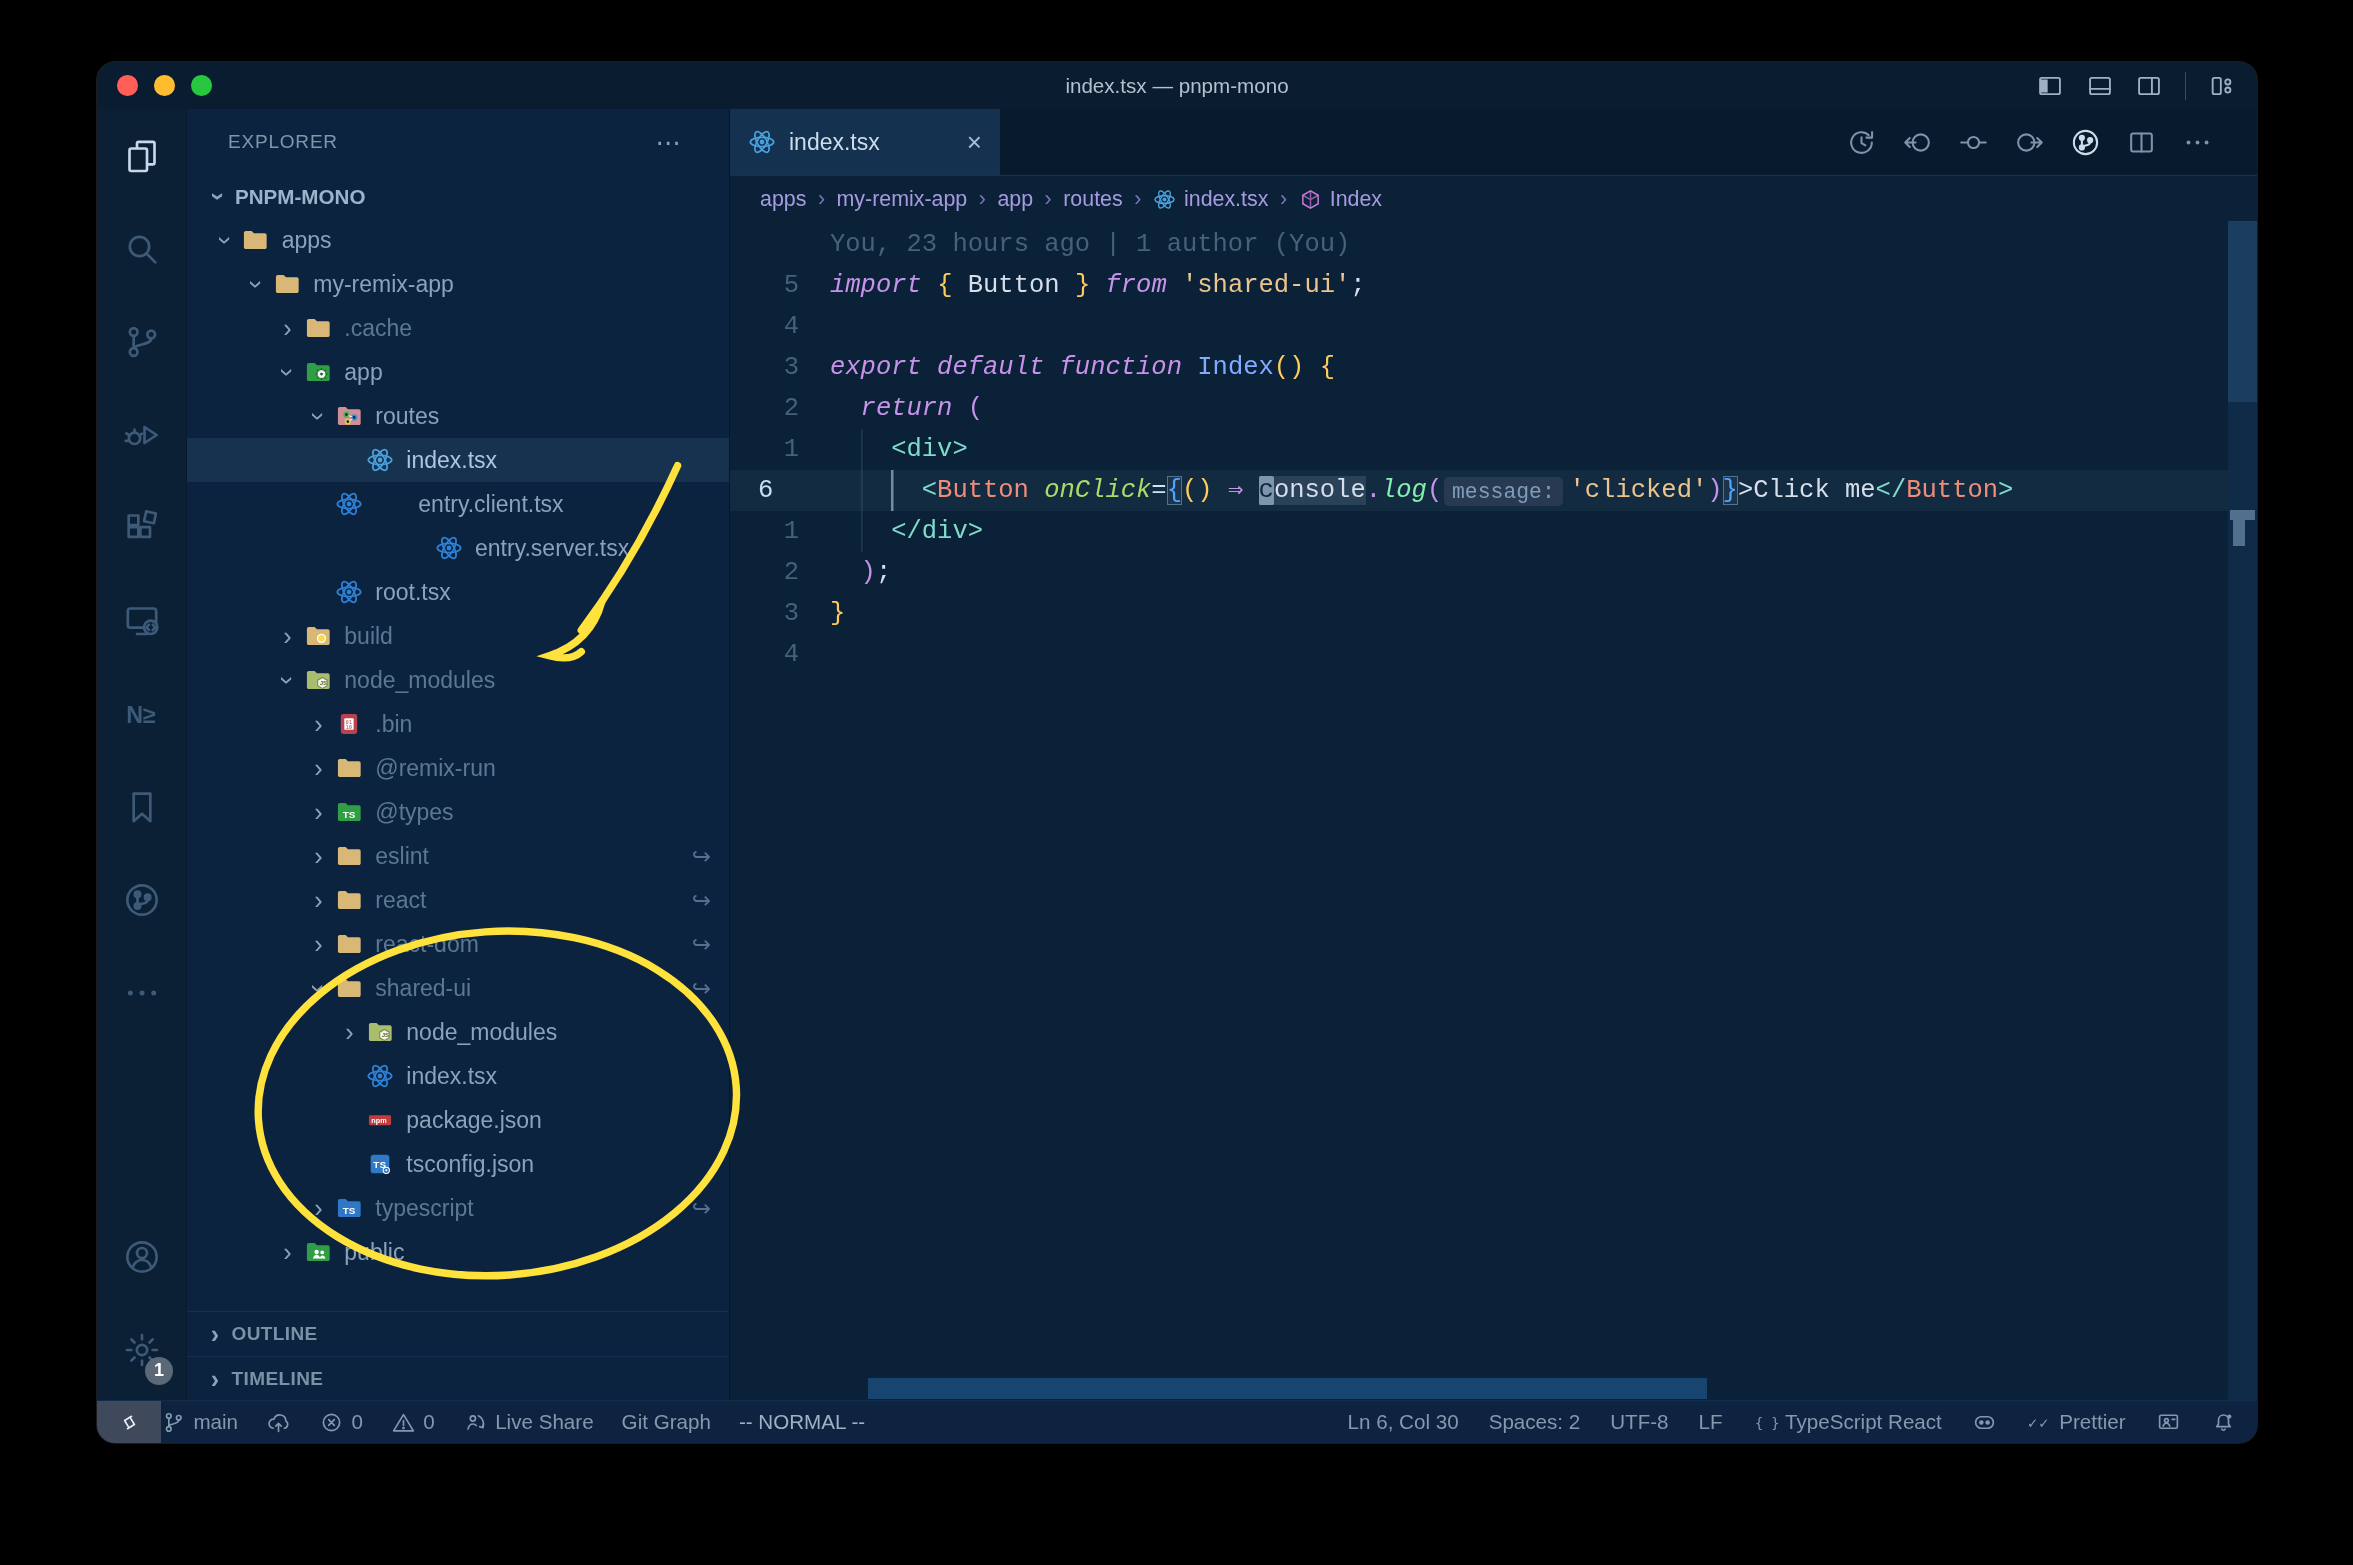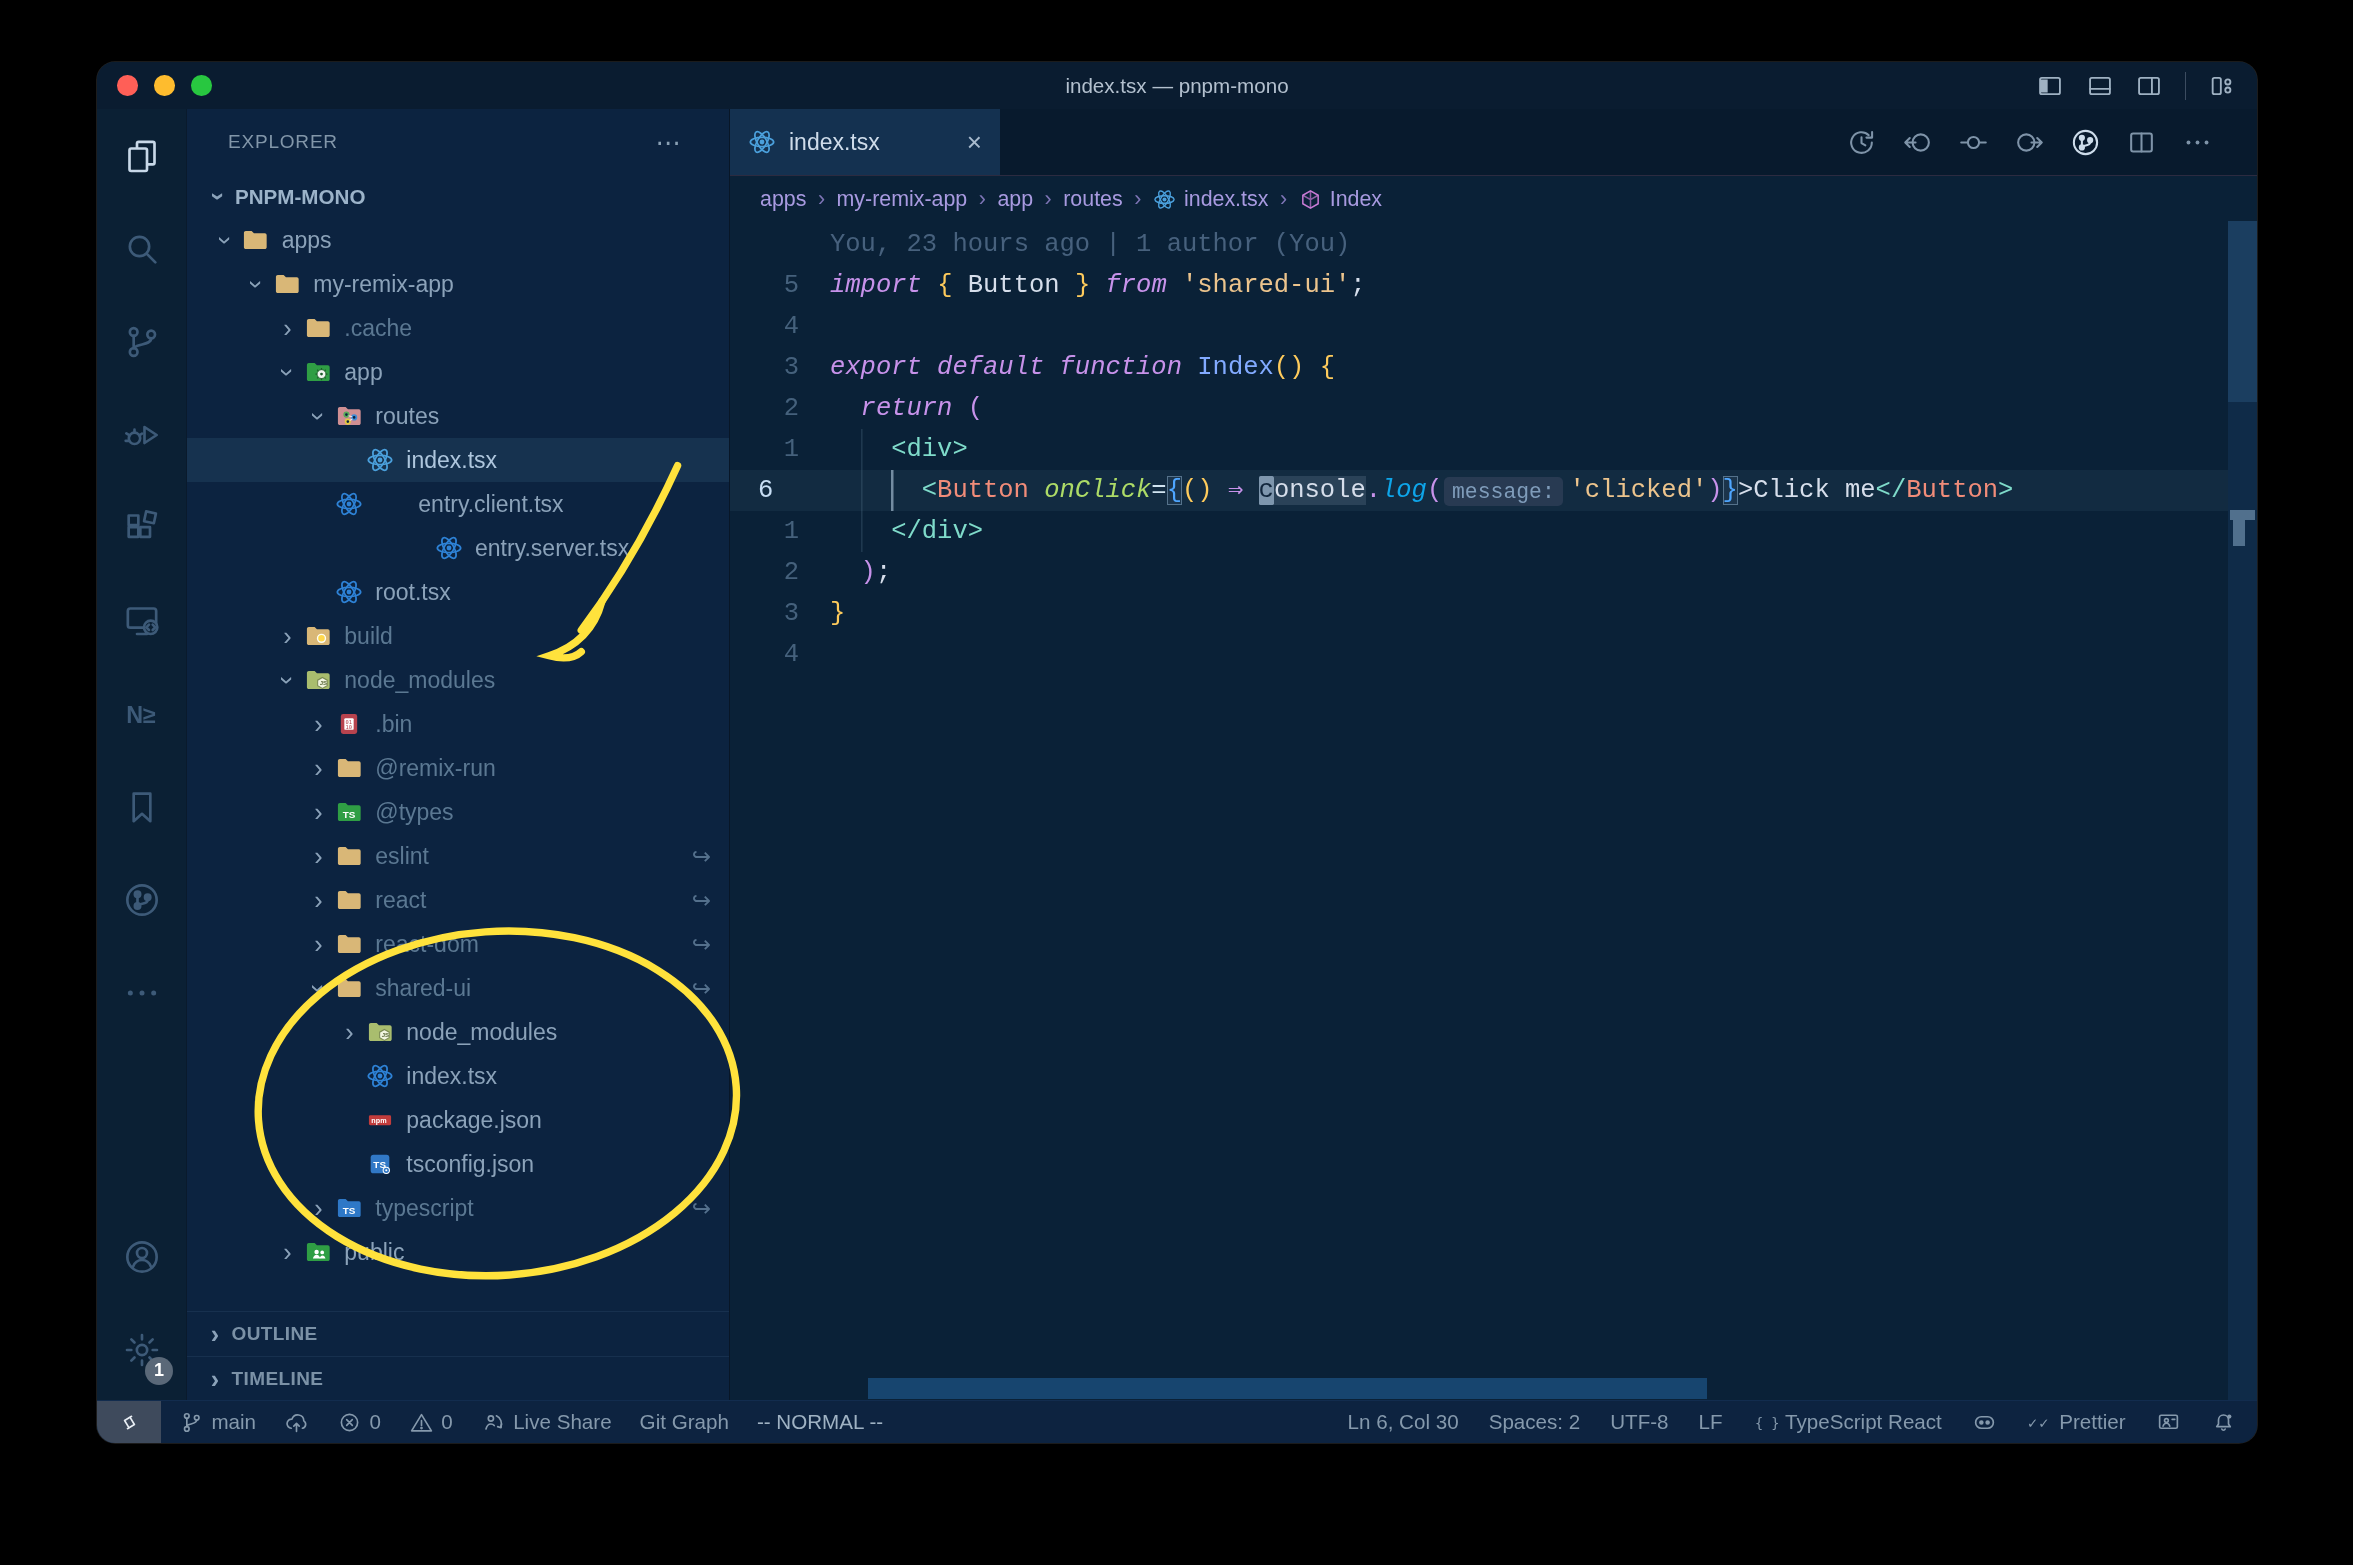--- a/index.html
+++ b/index.html
@@ -71,42 +71,42 @@
   .cline{white-space:pre;}
   .sp,.gf,.gb{display:inline-block;width:2ch;height:100%;vertical-align:top;}
   .gf{box-shadow:inset 1.6px 0 0 rgba(95,126,151,.25);}
   .gb{box-shadow:inset 2.5px 0 0 rgba(197,220,240,.55);}
   .c-kw{color:#c792ea;font-style:italic;}
   .c-tx{color:#d6deeb;}
   .c-op{color:#d0e3f0;}
   .c-gold{color:#fecb5c;}
   .c-str{color:#ecc48d;}
   .c-blue{color:#82aaff;}
-  .c-fnb{color:#0ea5e9;font-style:italic;}
+  .c-fnb{color:#86efac;font-style:italic;}
   .c-tag{color:#7fdbca;}
   .c-comp{color:#f18c79;}
   .c-attr{color:#addb67;font-style:italic;}
   .c-mag{color:#c792ea;}
   .c-jbr{color:#4fa6ff;outline:1.6px solid rgba(95,126,151,.85);outline-offset:-1.6px;background:rgba(95,126,151,.12);}
   .c-cur{background:#7e96ad;color:#11263c;border-radius:1.6px;}
   .c-occ{background:#2a4258;color:#d6deeb;}
   .c-inlay{background:#283a52;color:#7f9cba;border-radius:5px;padding:2.5px 8.2px;font-size:21.4px;margin:0 6.6px 0 1.6px;}
   .c-blame{color:#47617d;}
   
   .vscroll{position:absolute;top:112px;right:0;width:29px;bottom:0;background:#0f2b48;}
   .vthumb{position:absolute;left:0;right:0;top:0;height:181px;background:#1b3e60;}
   .vmark1{position:absolute;left:1.6px;right:1.6px;top:289px;height:10px;background:#51708d;}
   .vmark2{position:absolute;left:5px;width:11.5px;top:299px;height:26px;background:#51708d;}
   .hscroll{position:absolute;left:138px;width:839px;bottom:1.6px;height:21.4px;background:#17456f;cursor:pointer;}
   
   .statusbar{position:absolute;left:0;right:0;bottom:0;height:42px;background:#0d2340;display:flex;align-items:center;
     color:#8599ac;font-size:20.6px;border-top:0.8px solid #122c4e;}
   .remote{width:64px;height:42px;background:#3e4a5c;color:#e8eef4;display:flex;align-items:center;justify-content:center;cursor:pointer;flex:0 0 auto;}
   .remote .ic{width:25px;height:25px;}
-  .st-group{display:flex;align-items:center;gap:28px;padding-left:18px;}
+  .st-group{display:flex;align-items:center;gap:28px;}
   .st-group.right{margin-left:auto;padding-right:21.4px;gap:30px;}
   .st-item{display:flex;align-items:center;gap:7.4px;cursor:pointer;white-space:nowrap;}
   .st-item .ic{width:25px;height:25px;}
   .vim-mode{color:#9fb2c3;}
   
   #annot{position:absolute;left:0;top:0;width:2354px;height:1565px;pointer-events:none;z-index:60;}
 </style>
 </head>
 <body>
 

